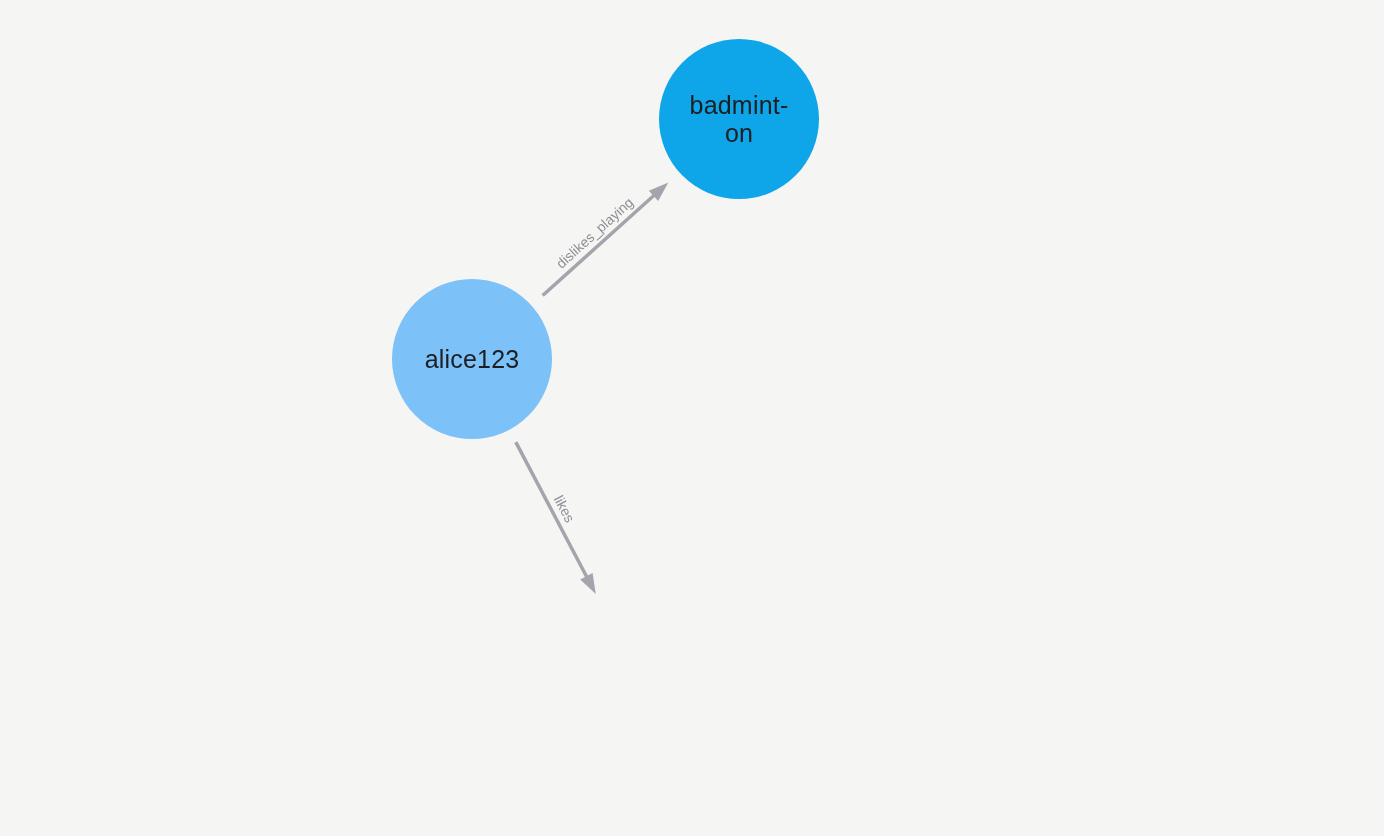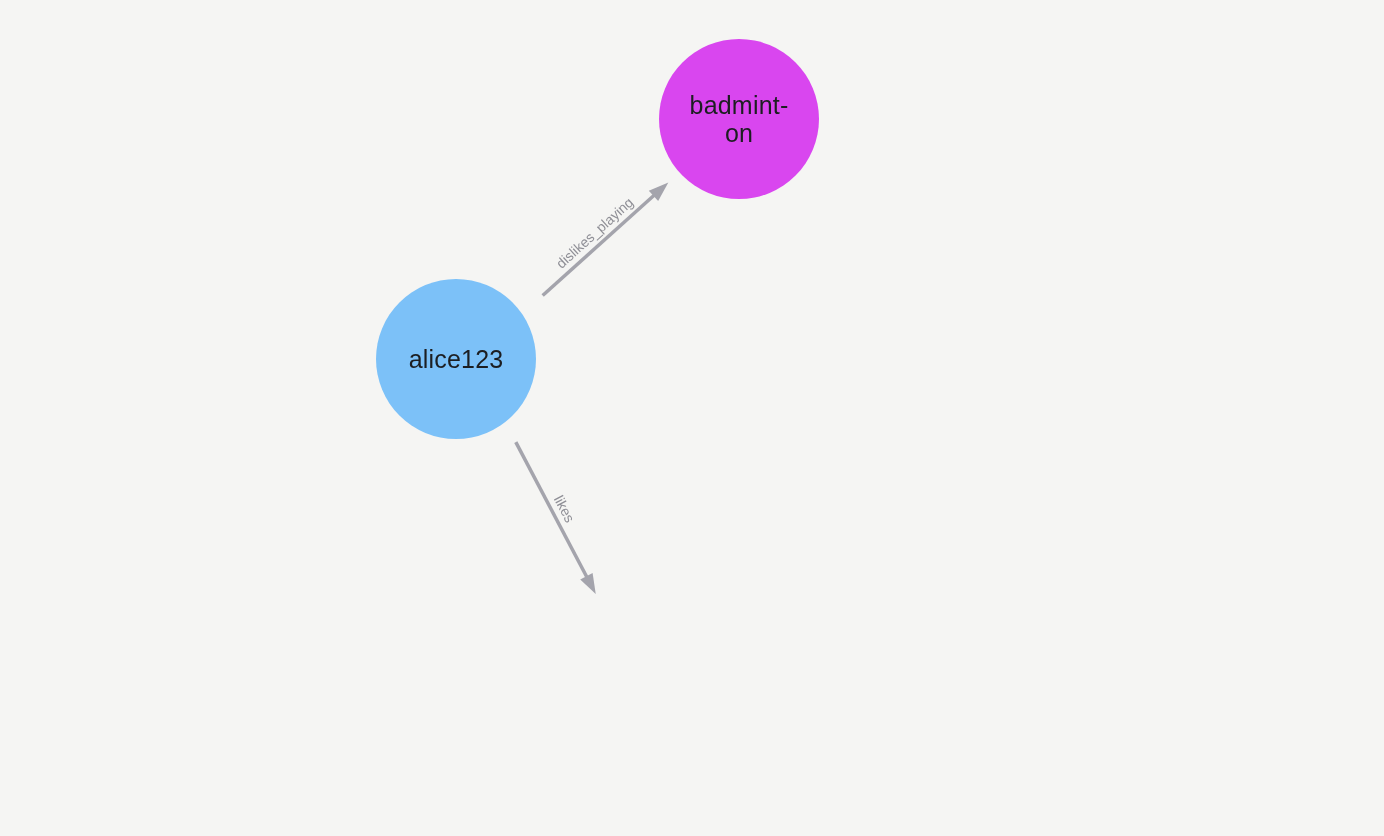--- a/index.html
+++ b/index.html
@@ -59,21 +59,21 @@
         <polygon points="668.3475966607018,182.50777828251526 658.1529269890349,201.083803430151 648.79388597898,190.6718703064649" fill="#a4a4ac"></polygon>
         <text transform="translate(605.5 239) rotate(-41.951625059701705)" y="-7" x="-4" text-anchor="middle" fill="#8f8f96">dislikes_playing</text>
       </g>
       <g>
         <line x1="515.8016545853768" y1="442.17099888532863" x2="587.3448194877917" y2="578.0178417655092" stroke="#a4a4ac" stroke-width="3.5"></line>
         <polygon points="595.7323703658426,593.9442032541891 580.2192843668549,579.510071386009 592.6064544136061,572.9864207030805" fill="#a4a4ac"></polygon>
         <text transform="translate(555.7670124756097 518.0576010697589) rotate(62.22665620084201)" y="-7" x="-4" text-anchor="middle" fill="#8f8f96">likes</text>
       </g>
     </svg>
   <div class="nodes-layer" id="nodes-layer">
-      <div class="graph-node" style="left: 376px; top: 279px; width: 160px; height: 160px; background: rgb(124, 193, 248);">
+      <div class="graph-node" style="left: 392px; top: 279px; width: 160px; height: 160px; background: rgb(124, 193, 248);">
         <span class="node-label" style="color: rgb(28, 30, 33);">alice123</span>
       </div>
-      <div class="graph-node" style="left: 659px; top: 39px; width: 160px; height: 160px; background: #d946ef;">
+      <div class="graph-node" style="left: 659px; top: 39px; width: 160px; height: 160px; background: #0ea5e9;">
         <span class="node-label" style="color: rgb(28, 30, 33);">badmint-
 on</span>
       </div>
     </div>
 </div>
 
 </body></html>

